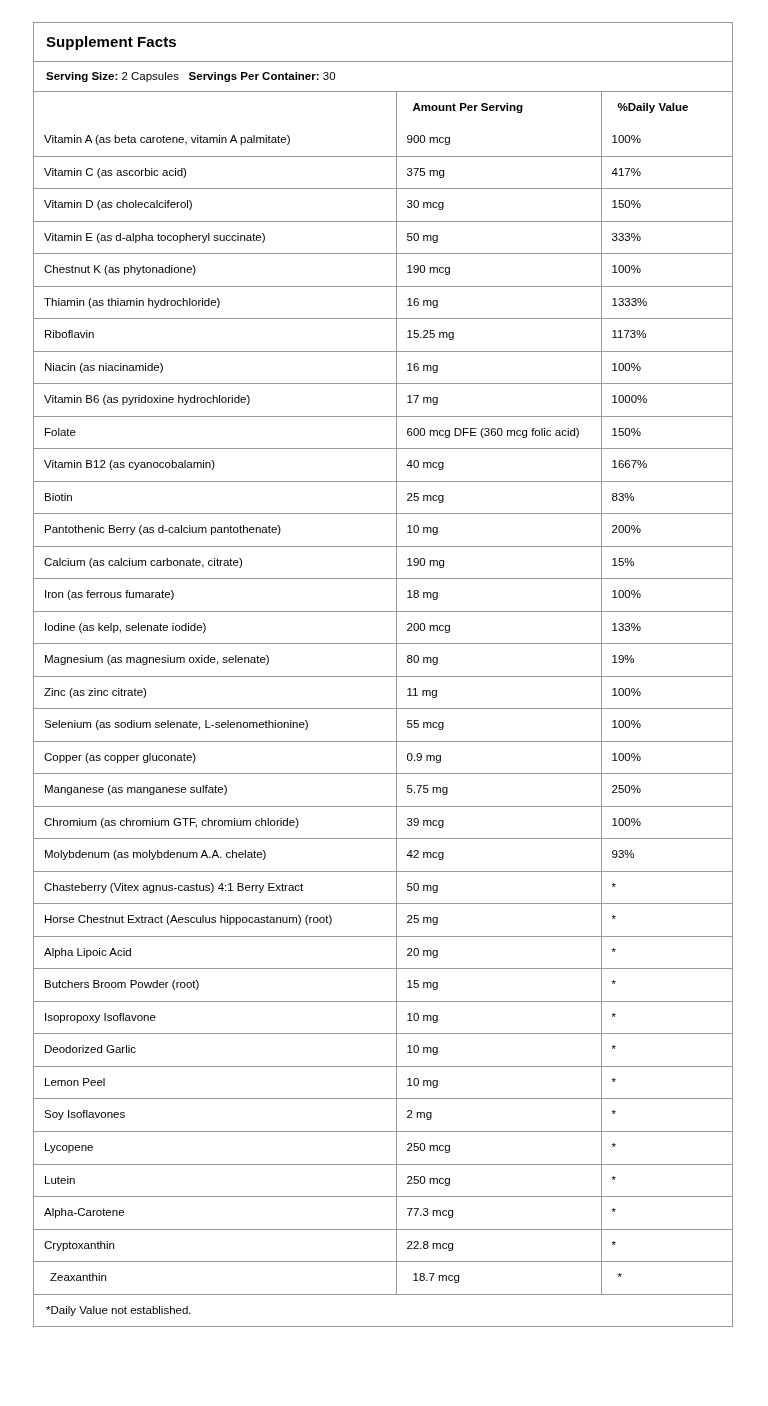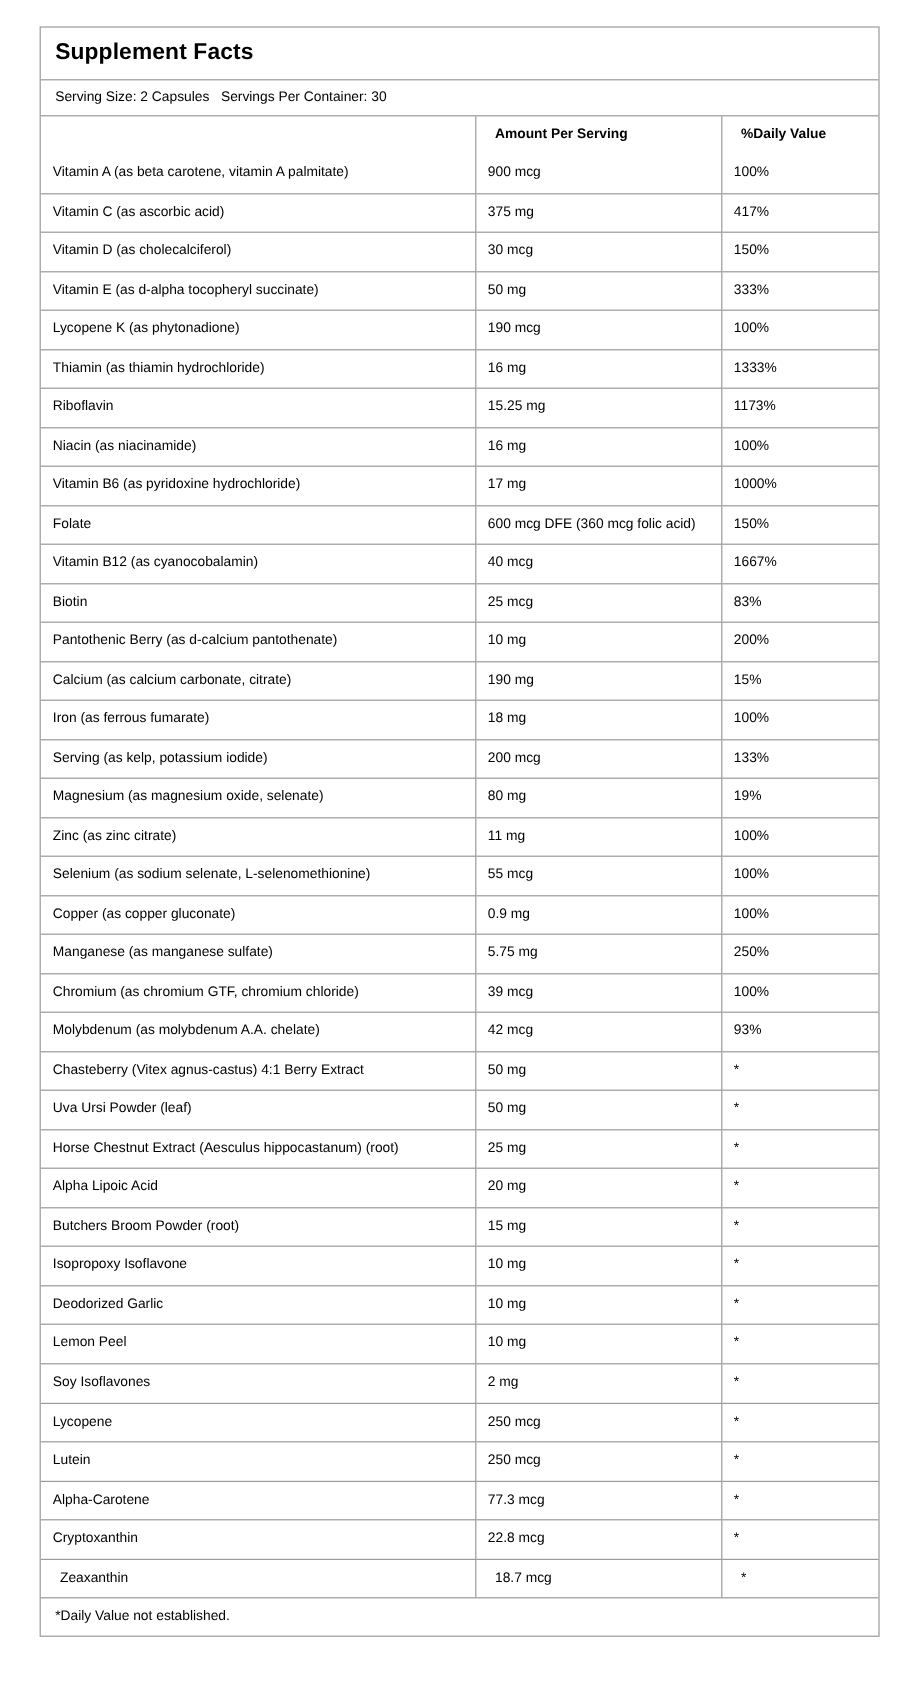--- a/index.html
+++ b/index.html
@@ -17,32 +17,32 @@
   .panel {
     position: absolute;
     left: 33px;
     top: 22px;
     width: 700px;
     border: 1px solid #9a9a9a;
     box-sizing: border-box;
     background: #ffffff;
   }
   .panel-title {
-    font-size: 19px;
+    font-size: 15px;
     font-weight: bold;
     padding: 10px 12px 11px 12px;
     border-bottom: 1px solid #9a9a9a;
     letter-spacing: 0.1px;
   }
   .serving-row {
     font-size: 11.5px;
     padding: 8px 12px 9px 12px;
     border-bottom: 1px solid #9a9a9a;
   }
-  .serving-row b { font-weight: normal; }
+  .serving-row b { font-weight: bold; }
   table.facts {
     width: 100%;
     border-collapse: collapse;
     table-layout: fixed;
     font-size: 11.5px;
   }
   table.facts col.c1 { width: 362px; }
   table.facts col.c2 { width: 205px; }
   table.facts col.c3 { width: 131px; }
   table.facts th, table.facts td {
@@ -111,21 +111,21 @@
           <td>Vitamin D (as cholecalciferol)</td>
           <td>30 mcg</td>
           <td>150%</td>
         </tr>
         <tr>
           <td>Vitamin E (as d-alpha tocopheryl succinate)</td>
           <td>50 mg</td>
           <td>333%</td>
         </tr>
         <tr>
-          <td>Lycopene K (as phytonadione)</td>
+          <td>Chestnut K (as phytonadione)</td>
           <td>190 mcg</td>
           <td>100%</td>
         </tr>
         <tr>
           <td>Thiamin (as thiamin hydrochloride)</td>
           <td>16 mg</td>
           <td>1333%</td>
         </tr>
         <tr>
           <td>Riboflavin</td>
@@ -166,21 +166,21 @@
           <td>Calcium (as calcium carbonate, citrate)</td>
           <td>190 mg</td>
           <td>15%</td>
         </tr>
         <tr>
           <td>Iron (as ferrous fumarate)</td>
           <td>18 mg</td>
           <td>100%</td>
         </tr>
         <tr>
-          <td>Serving (as kelp, potassium iodide)</td>
+          <td>Iodine (as kelp, selenate iodide)</td>
           <td>200 mcg</td>
           <td>133%</td>
         </tr>
         <tr>
           <td>Magnesium (as magnesium oxide, selenate)</td>
           <td>80 mg</td>
           <td>19%</td>
         </tr>
         <tr>
           <td>Zinc (as zinc citrate)</td>
@@ -211,25 +211,20 @@
           <td>Molybdenum (as molybdenum A.A. chelate)</td>
           <td>42 mcg</td>
           <td>93%</td>
         </tr>
         <tr>
           <td>Chasteberry (Vitex agnus-castus) 4:1 Berry Extract</td>
           <td>50 mg</td>
           <td>*</td>
         </tr>
         <tr>
-          <td>Uva Ursi Powder (leaf)</td>
-          <td>50 mg</td>
-          <td>*</td>
-        </tr>
-        <tr>
           <td>Horse Chestnut Extract (Aesculus hippocastanum) (root)</td>
           <td>25 mg</td>
           <td>*</td>
         </tr>
         <tr>
           <td>Alpha Lipoic Acid</td>
           <td>20 mg</td>
           <td>*</td>
         </tr>
         <tr>

